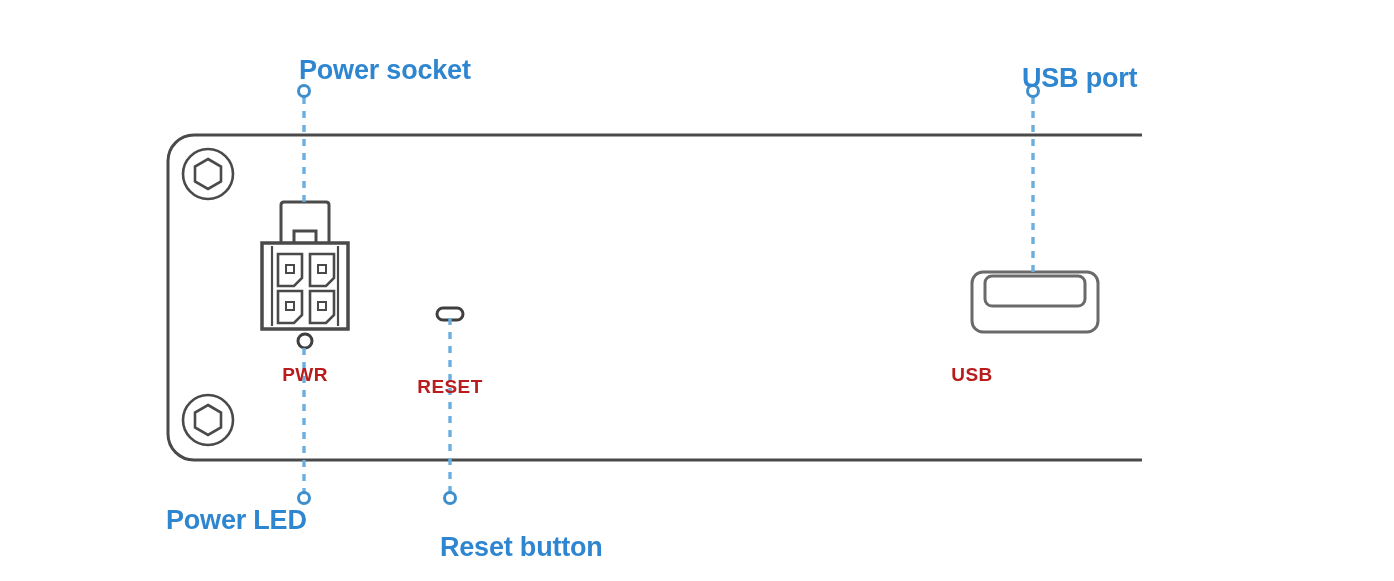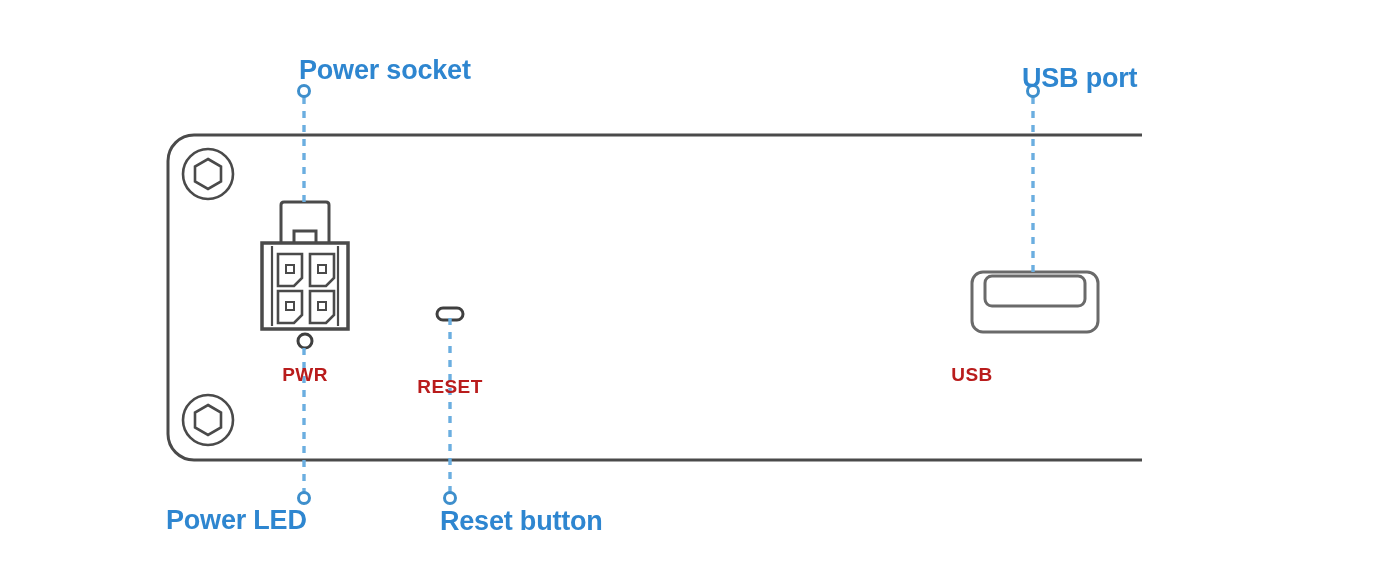--- a/index.html
+++ b/index.html
@@ -128,21 +128,21 @@
     </g>
 
   </svg>
 
   <div class="callout-label" style="left:299px; top:55px;">Power socket</div>
 
   <div class="callout-label" style="left:1022px; top:63px;">USB port</div>
 
   <div class="callout-label" style="left:166px; top:505px;">Power LED</div>
 
-  <div class="callout-label" style="left:440px; top:506px;">Reset button</div>
+  <div class="callout-label" style="left:440px; top:532px;">Reset button</div>
 
   <div class="port-label" style="left:305px; top:364px; transform:translateX(-50%);">PWR</div>
 
   <div class="port-label" style="left:450px; top:364px; transform:translateX(-50%);margin-top:12px;">RESET</div>
 
   <div class="port-label" style="left:972px; top:364px; transform:translateX(-50%);">USB</div>
 
 </div>
 
 </body></html>

